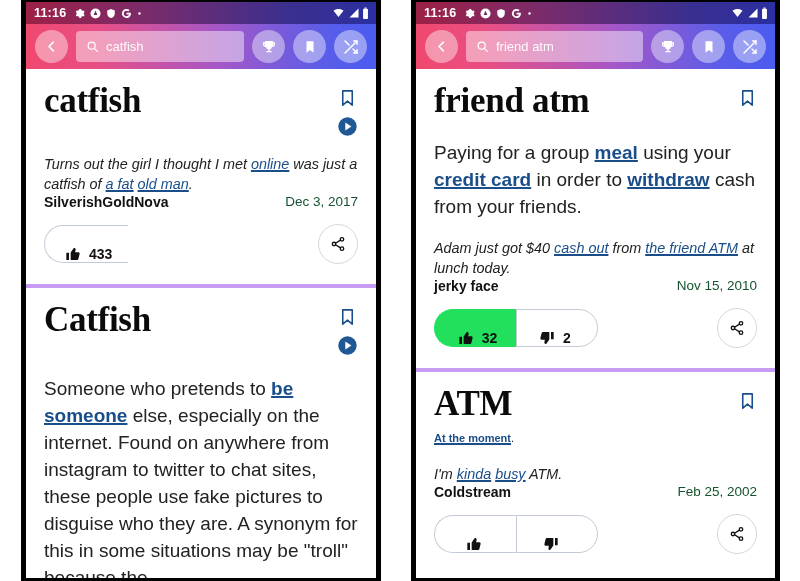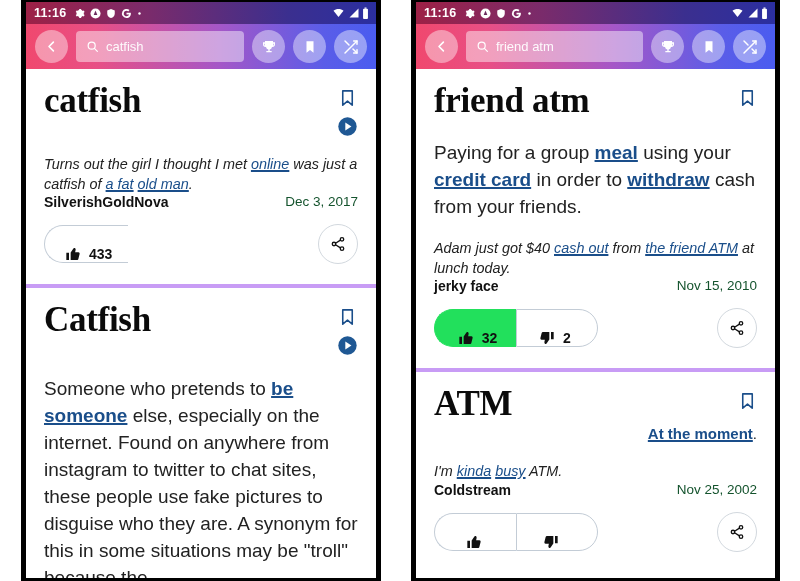--- a/index.html
+++ b/index.html
@@ -123,21 +123,21 @@
   .share {
     margin-left: auto;
     width: 40px; height: 40px;
     border: 1px solid #d2d8de;
     border-radius: 50%;
     background: #fff;
     display: flex; align-items: center; justify-content: center;
     cursor: pointer;
   }
   .divider { height: 4px; background: #c89cf5; margin-top: 14px; }
-  .short-defn { font-size: 15px; line-height: 1.45; color:#222; margin-top: 0; text-align: right; }
+  .short-defn { font-size: 11px; line-height: 1.45; color:#222; margin-top: 8px; }
   .short-defn a { color:#1a4e8a; font-weight: bold; text-decoration: underline; text-decoration-thickness:1.5px; }
 </style>
 </head>
 <body>
 
 <div class="stage">
 
   <div class="phone phone-left">
 
     <div class="statusbar">
@@ -430,21 +430,21 @@
           <div class="head-icons">
             <svg width="19" height="22" viewBox="0 0 24 24" fill="none" stroke="#1a4e8a" stroke-width="2" stroke-linejoin="round">
                 <path d="M6 3h12v18l-6-5-6 5V3z"></path>
               </svg>
           </div>
         </div>
         <div class="short-defn"><a>At the moment</a>.</div>
         <div class="example">I'm <a>kinda</a> <a>busy</a> ATM.</div>
         <div class="meta">
           <span class="author">Coldstream</span>
-          <span class="date">Nov 25, 2002</span>
+          <span class="date">Feb 25, 2002</span>
         </div>
         <div class="actions">
           <div class="votegroup">
             <div class="vote up">
               <svg width="16" height="16" viewBox="0 0 24 24" fill="#111">
                   <path d="M2 10h4v11H2zM21.6 10.2c-.3-.4-.8-.7-1.4-.7h-5l.7-3.6c.2-.9-.1-1.8-.7-2.4-.4-.4-1-.6-1.5-.5-.5.1-.9.4-1.1.8L8.5 9.6V21h9.6c.9 0 1.7-.6 1.9-1.5l1.9-7.6c.1-.6 0-1.2-.3-1.7z"></path>
                 </svg>
               <span></span>
             </div>
             <div class="vote down">

